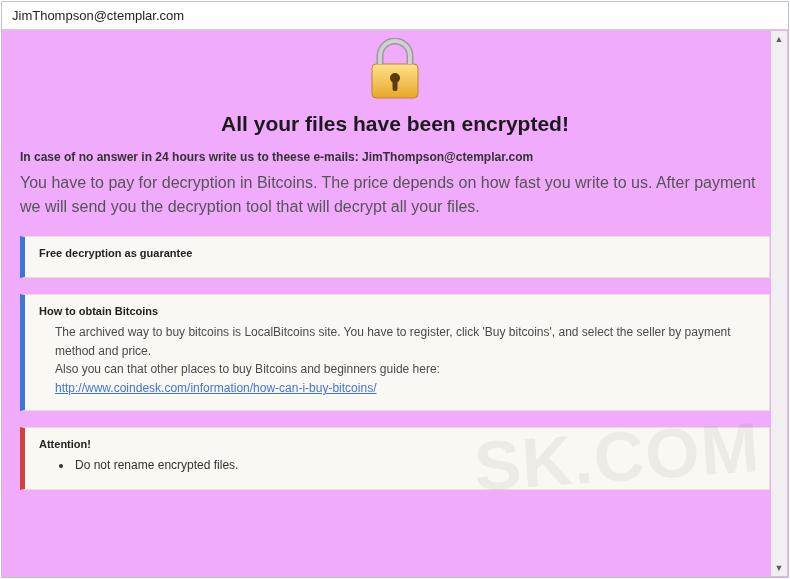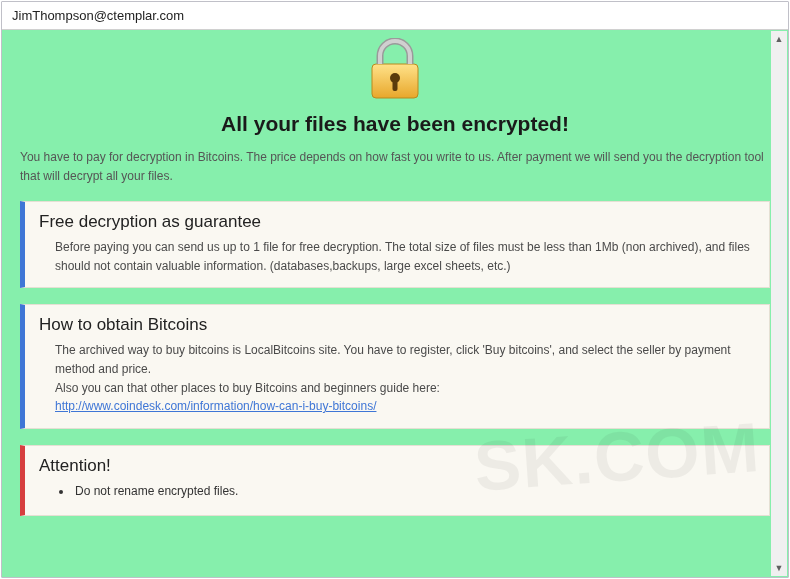--- a/index.html
+++ b/index.html
@@ -26,21 +26,21 @@
   border-bottom: 1px solid #d0d0d0;
   display: flex;
   align-items: center;
   padding: 0 10px;
   font-size: 13px;
   color: #222;
 }
 .content {
   flex: 1;
   overflow-y: auto;
-  background: #86efac;
+  background: #f0abfc;
   padding: 6px 18px 18px 18px;
   position: relative;
 }
 .scrollbar {
   position: absolute;
   right: 1px;
   top: 29px;
   bottom: 1px;
   width: 16px;
   background: #f0f0f0;
@@ -74,36 +74,36 @@
 .chip {
   display: inline-block;
   background: #dfe3e6;
   border-radius: 3px;
   padding: 1px 6px;
   font-size: 12px;
   color: #2a2a2a;
   font-weight: bold;
 }
 .note {
-  font-size: 12px;
+  font-size: 16px;
   color: #555;
   margin-top: 4px;
 }
 .box {
   margin-top: 16px;
   background: #faf8f2;
   border: 1px solid #e5e0d4;
   border-left: 5px solid #3f76d6;
   padding: 10px 14px 12px 14px;
   font-size: 12px;
 }
 .box.red { border-left-color: #d63f3f; }
 .box h3 {
-  font-size: 17px;
-  font-weight: normal;
+  font-size: 11px;
+  font-weight: bold;
   color: #222;
   margin-bottom: 6px;
 }
 .box p, .box li {
   color: #4a4a4a;
   padding-left: 16px;
   line-height: 1.55;
 }
 .box a {
   color: #3f76d6;
@@ -147,26 +147,29 @@
               <stop offset="0" stop-color="#ffe28a"></stop>
               <stop offset="1" stop-color="#e8a72b"></stop>
             </linearGradient>
           </defs>
         </svg>
       </span>
       <h1>All your files have been encrypted!</h1>
     </div>
 
     <div class="intro">
+      <div>
+        <b>In case of no answer in 24 hours write us to theese e-mails: </b>
+        <b>JimThompson@ctemplar.com</b>
+      </div>
       <div class="note">You have to pay for decryption in Bitcoins. The price depends on how fast you write to us. After payment we will send you the decryption tool that will decrypt all your files.</div>
     </div>
 
     <div class="box">
       <h3>Free decryption as guarantee</h3>
-      <p>Before paying you can send us up to 1 file for free decryption. The total size of files must be less than 1Mb (non archived), and files should not contain valuable information. (databases,backups, large excel sheets, etc.)</p>
     </div>
 
     <div class="box">
       <h3>How to obtain Bitcoins</h3>
       <p>The archived way to buy bitcoins is LocalBitcoins site. You have to register, click 'Buy bitcoins', and select the seller by payment method and price.</p>
       <p>Also you can that other places to buy Bitcoins and beginners guide here:</p>
       <p><a href="#">http://www.coindesk.com/information/how-can-i-buy-bitcoins/</a></p>
     </div>
 
     <div class="box red">

